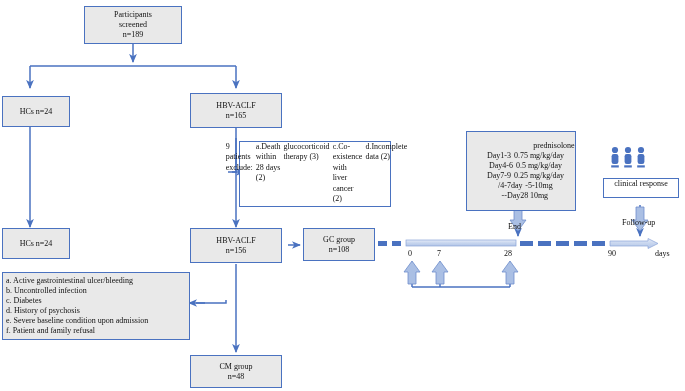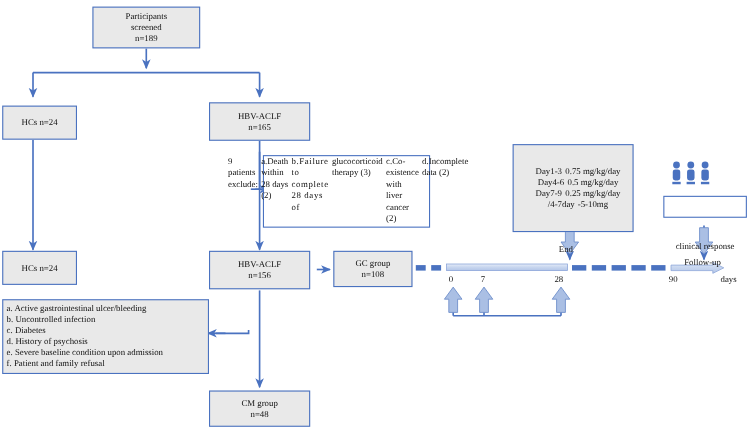--- a/index.html
+++ b/index.html
@@ -13,21 +13,21 @@
   .box.left{align-items:flex-start;text-align:left;}
   .box .ln{display:block;width:100%;}
   .box.left .ln{padding-left:3px;}
   .plain{position:absolute;font-size:8px;color:#111;white-space:nowrap;}
   svg{position:absolute;left:0;top:0;}
   .wbox{position:absolute;box-sizing:border-box;background:#ffffff;
         border:1.4px solid #4a72c0;display:flex;flex-direction:row;
         align-items:flex-start;justify-content:center;text-align:left;
         font-size:8px;line-height:1.3;color:#111;}
   .wbox .ln{display:block;padding-left:3px;}
-  .ctr{text-align:center;width:100%;padding-left:0 !important;margin-top:40px;}
+  .ctr{text-align:center;width:100%;padding-left:0 !important;}
 </style>
 </head>
 <body>
 
 <div id="canvas">
 
   <svg width="685" height="391">
     <defs>
       <marker id="ah" markerWidth="7" markerHeight="7" refX="5.4" refY="3" orient="auto">
         <path d="M0,0.4 L6,3 L0,5.6 L1.6,3 Z" fill="#4a72c0"></path>
@@ -155,53 +155,56 @@
     <span class="ln">n=48</span>
   </div>
 
   <div class="wbox" style="left:603px;top:178px;width:76px;height:20px;justify-content:center;">
     <span class="ln ctr">clinical response</span>
   </div>
 
   <div class="wbox" style="left:239px;top:141px;width:152px;height:66px;">
     <span class="ln">9 patients exclude:</span>
     <span class="ln">a.Death within 28 days (2)</span>
-    <span class="ln" style="letter-spacing:0.55px;">b.Failure to complete 28 days of</span>
     <span class="ln">glucocorticoid therapy (3)</span>
     <span class="ln">c.Co-existence with liver cancer (2)</span>
     <span class="ln">d.Incomplete data (2)</span>
   </div>
 
   <div class="box left" style="left:2px;top:272px;width:188px;height:68px;justify-content:center;">
     <span class="ln">a. Active gastrointestinal ulcer/bleeding</span>
     <span class="ln">b. Uncontrolled infection</span>
     <span class="ln">c. Diabetes</span>
     <span class="ln">d. History of psychosis</span>
     <span class="ln">e. Severe baseline condition upon admission</span>
     <span class="ln">f. Patient and family refusal</span>
   </div>
 
   <div class="box" style="left:466px;top:131px;width:110px;height:80px;align-items:flex-start;justify-content:center;">
+    <span class="ln" style="padding-left:33px;">prednisolone</span>
     <span class="ln" style="padding-left:3px;">
       <span style="display:inline-block;width:30px;">Day1-3</span><span>0.75 mg/kg/day</span>
     </span>
     <span class="ln" style="padding-left:3px;">
       <span style="display:inline-block;width:30px;">Day4-6</span><span>0.5 mg/kg/day</span>
     </span>
     <span class="ln" style="padding-left:3px;">
       <span style="display:inline-block;width:30px;">Day7-9</span><span>0.25 mg/kg/day</span>
     </span>
     <span class="ln" style="padding-left:3px;">
       <span style="display:inline-block;width:30px;">/4-7day</span><span>-5-10mg</span>
     </span>
+    <span class="ln" style="padding-left:3px;">
+      <span style="display:inline-block;width:30px;">--Day28</span><span>10mg</span>
+    </span>
   </div>
 
 
   <div class="plain" style="left:508px;top:222px;">End</div>
-  <div class="plain" style="left:622px;top:234px;">Follow-up</div>
+  <div class="plain" style="left:622px;top:218px;">Follow-up</div>
 
   <div class="plain" style="left:408px;top:249px;">0</div>
   <div class="plain" style="left:437px;top:249px;">7</div>
   <div class="plain" style="left:504px;top:249px;">28</div>
   <div class="plain" style="left:608px;top:249px;">90</div>
   <div class="plain" style="left:655px;top:249px;">days</div>
 
 </div>
 
 </body></html>

